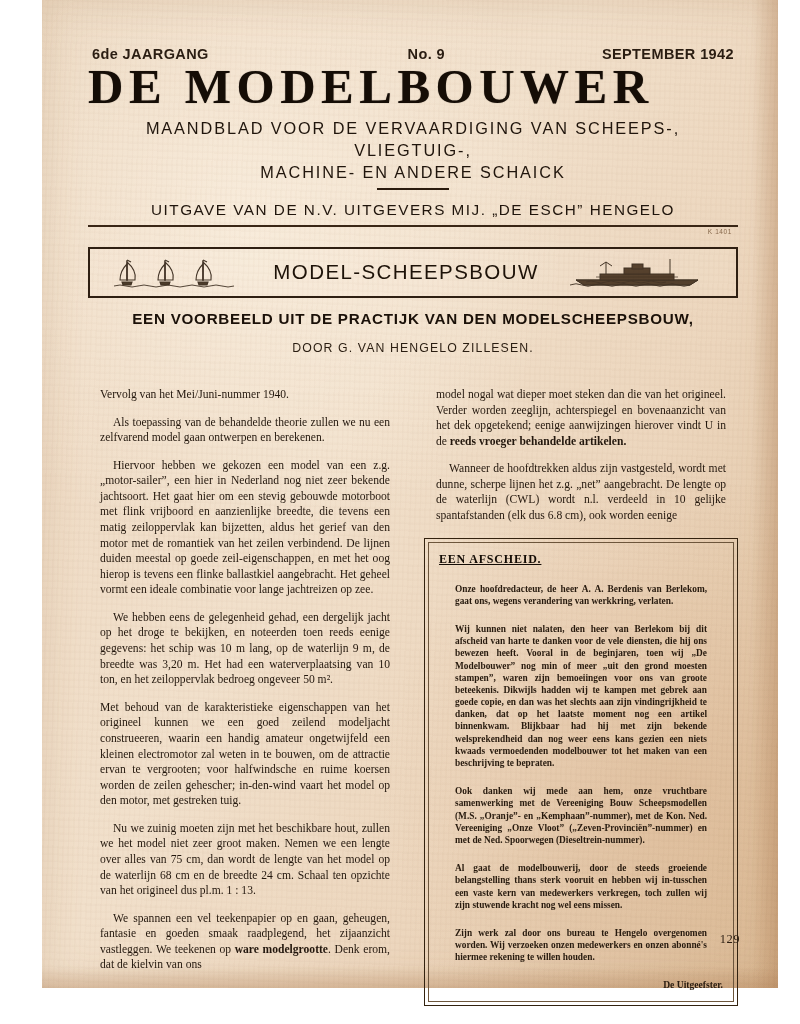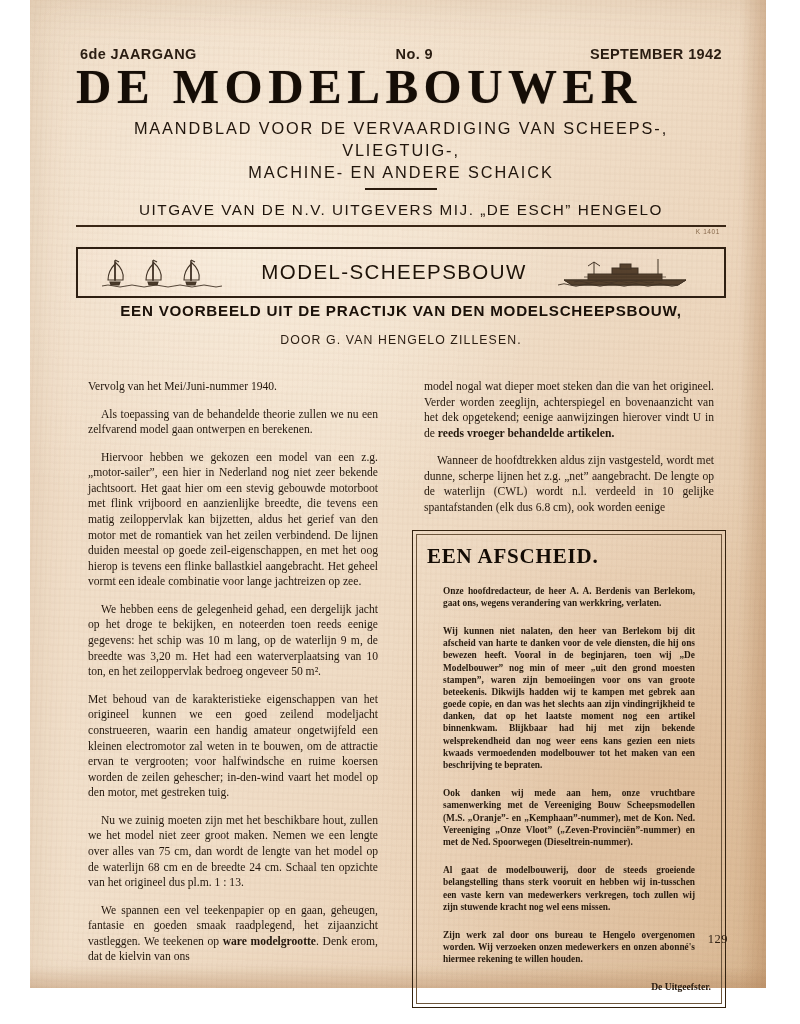--- a/index.html
+++ b/index.html
@@ -11,21 +11,21 @@
   body {
     width: 800px;
     height: 1024px;
     overflow: hidden;
     font-family: "Liberation Serif", serif;
   }
 
   
   .scan {
     position: absolute;
-    left: 30px;
+    left: 42px;
     top: 0px;
     width: 736px;
     height: 988px;
     background:
       radial-gradient(ellipse 70% 55% at 28% 22%, rgba(255,248,236,0.55) 0%, rgba(255,248,236,0) 62%),
       radial-gradient(ellipse 60% 50% at 85% 80%, rgba(212,166,124,0.30) 0%, rgba(212,166,124,0) 65%),
       linear-gradient(118deg, #ecd9c2 0%, #efdcc6 18%, #f1e0cb 42%, #ecd6bd 68%, #e2c7a8 88%, #d9b994 100%);
     box-shadow: inset 0 0 40px rgba(163,116,74,0.18);
   }
   .scan::after {
@@ -144,21 +144,21 @@
   .banner-art { flex: 0 0 auto; line-height: 0; opacity: .9; }
 
   
   .art-title {
     text-align: center;
     font-family: "Liberation Sans", sans-serif;
     font-weight: bold;
     font-size: 15.2px;
     letter-spacing: .75px;
     color: #1a1008;
-    margin-top: 4px;
+    margin-top: 12px;
   }
   .art-byline {
     text-align: center;
     font-family: "Liberation Sans", sans-serif;
     font-size: 12.3px;
     letter-spacing: 1.1px;
     color: #2a1d11;
     margin-top: 14px;
   }
 
@@ -188,25 +188,26 @@
     margin-top: 14px;
     border: 1px solid #33220f;
     padding: 3px;
   }
   .notice-inner {
     border: 1px solid #6d563c;
     padding: 9px 10px 11px;
   }
   .notice-title {
     font-family: "Liberation Serif", serif;
-    font-size: 21px;
+    font-size: 12px;
     font-weight: bold;
     letter-spacing: .8px;
     color: #140c05;
     margin-bottom: 7px;
+    text-decoration: underline;
   }
   .notice-text {
     font-family: "Liberation Serif", serif;
     font-size: 9.35px;
     line-height: 1.305;
     color: #271a0e;
     text-align: justify;
     hyphens: auto;
     font-weight: bold;
   }

